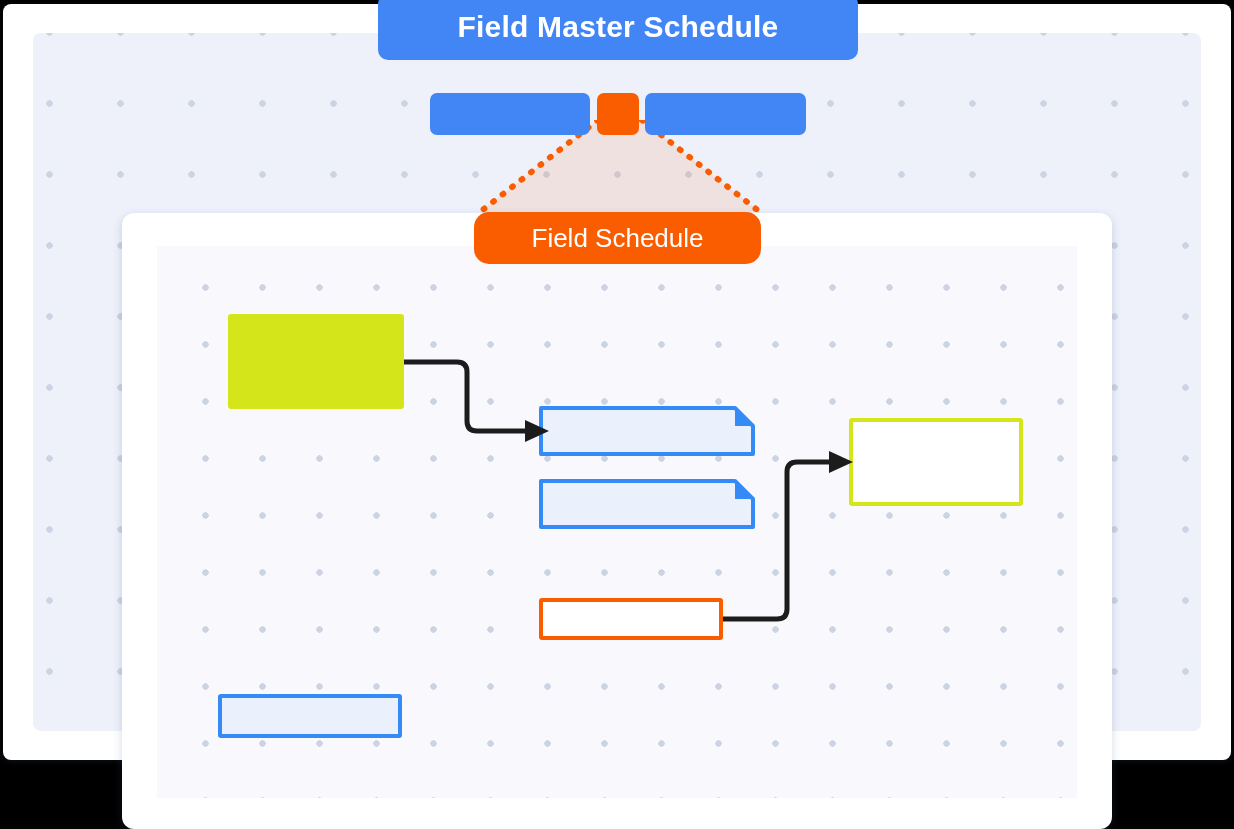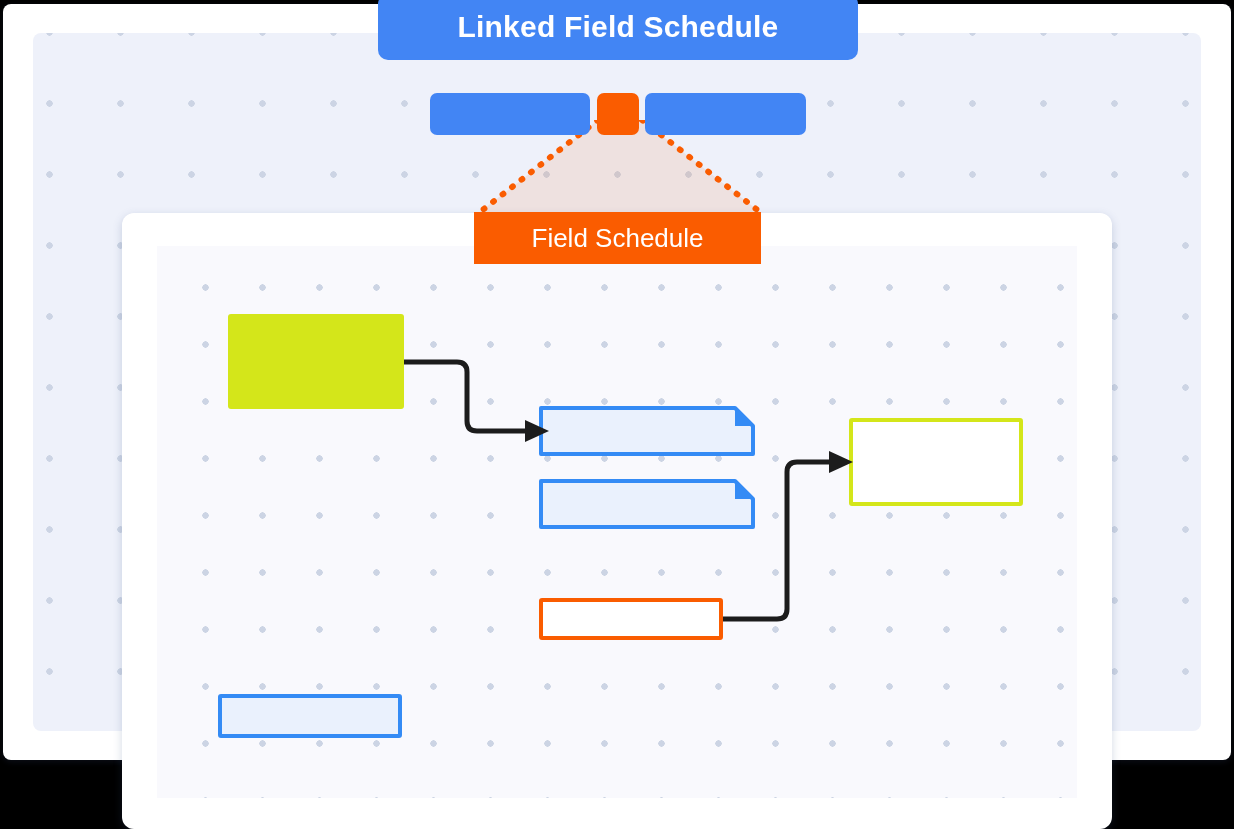--- a/index.html
+++ b/index.html
@@ -95,21 +95,21 @@
   .zoom-cone svg { display: block; width: 100%; height: 100%; }
 
   
   .field-badge {
     position: absolute;
     left: 474px;
     top: 212px;
     width: 287px;
     height: 52px;
     background: #fa5c00;
-    border-radius: 0;
+    border-radius: 15px;
     display: flex;
     align-items: center;
     justify-content: center;
     color: #ffffff;
     font-size: 26px;
     font-weight: 500;
     z-index: 45;
   }
 
   
@@ -201,21 +201,21 @@
 
   <div class="zoom-cone">
     <svg viewBox="0 0 300 100" preserveAspectRatio="none" aria-hidden="true">
       <polygon points="128,0 172,0 290,92 10,92" fill="rgba(250,92,0,0.10)"></polygon>
       <line x1="128" y1="0" x2="10" y2="92" stroke="#fa5c00" stroke-width="6" stroke-linecap="round" stroke-dasharray="1 11"></line>
       <line x1="172" y1="0" x2="290" y2="92" stroke="#fa5c00" stroke-width="6" stroke-linecap="round" stroke-dasharray="1 11"></line>
     </svg>
   </div>
 
   <div class="master-badge">
-    <span>Linked Field Schedule</span>
+    <span>Field Master Schedule</span>
   </div>
 
   <div class="field-badge">
     <span>Field Schedule</span>
   </div>
 
   <div class="front-card">
     <div class="front-canvas">
       <div class="dots"></div>
 

